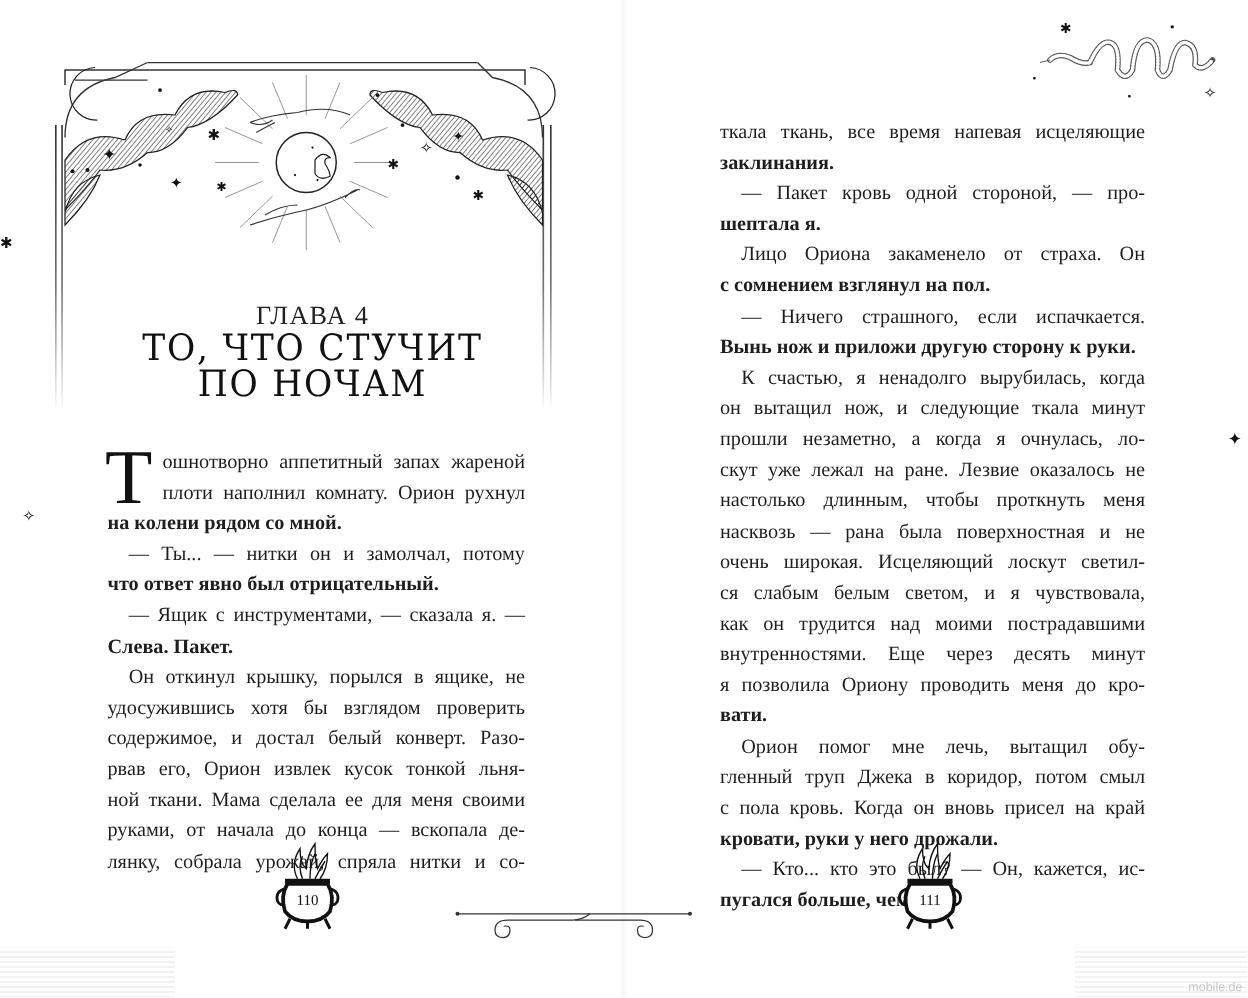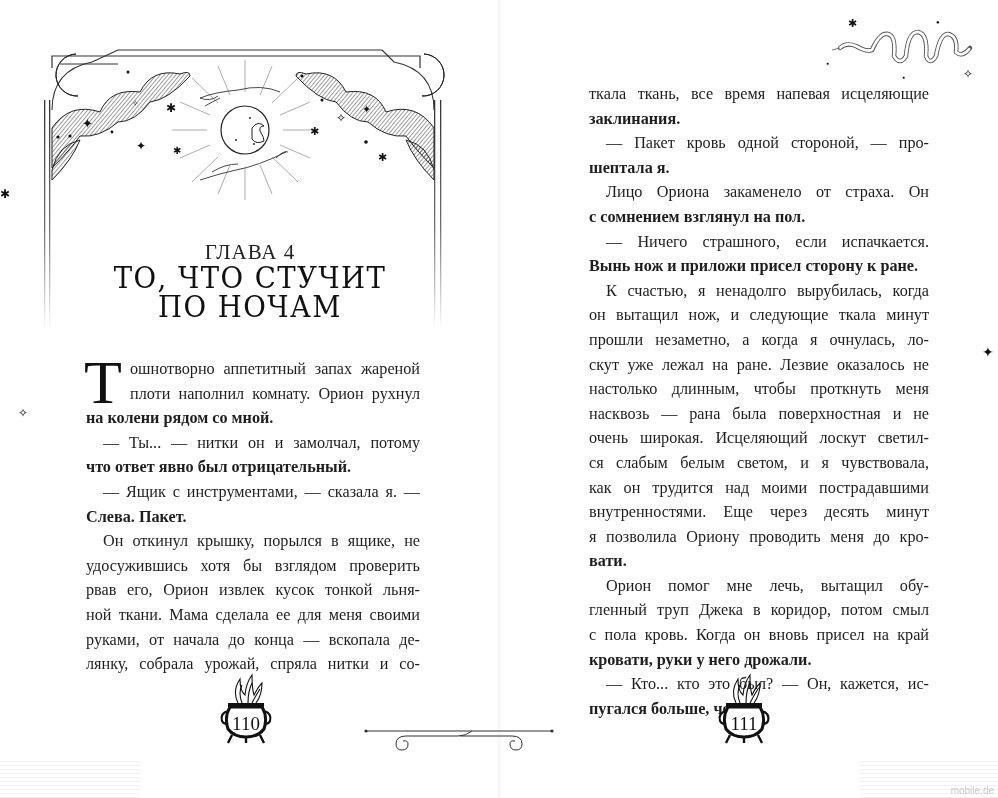--- a/index.html
+++ b/index.html
@@ -32,31 +32,31 @@
   .text-col {
     position:absolute;
     font-size:16.2px; line-height:24.6px; color:#1e1e1e;
     text-align:justify;
   }
   .text-col .line { display:block; height:24.6px; white-space:nowrap; text-align:justify; text-align-last:justify; }
   .text-col .line.last { text-align-last:left;font-weight:bold; }
   .text-col .line.indent { padding-left:17px; }
   .text-col .line.drop { padding-left:44px; }
   .left-text { left:86px; top:357px; width:334px; }
-  .right-text { left:576px; top:82px; width:340px;margin-left:13px; }
+  .right-text { left:576px; top:93px; width:340px; }
 
   .dropcap {
     position:absolute; left:84px; top:356px;
     font-size:62px; line-height:52px; color:#111;
     font-family: "Liberation Serif", serif;
   }
 
   .cauldron { position:absolute; }
   .page-num {
-    position:absolute; font-size:19px; color:#111; text-align:center; width:40px;
+    position:absolute; font-size:12px; color:#111; text-align:center; width:40px;
   }
   .flourish { position:absolute; left:362px; top:722px; }
   .snake { position:absolute; left:830px; top:22px; }
   .star { position:absolute; color:#111; line-height:1; }
   .watermark { position:absolute; right:4px; bottom:2px; font-size:10px; color:#c8c8c8; font-family:Liberation Sans, sans-serif; }
   .noise { position:absolute; background:repeating-linear-gradient(0deg, rgba(0,0,0,0.05) 0px, rgba(0,0,0,0.05) 1px, transparent 1px, transparent 4px); }
 </style>
 </head>
 <body>
 
@@ -173,20 +173,21 @@
 <div class="text-col left-text">
   <span class="line drop">ошнотворно аппетитный запах жареной</span>
   <span class="line drop">плоти наполнил комнату. Орион рухнул</span>
   <span class="line last">на колени рядом со мной.</span>
   <span class="line indent">— Ты... — нитки он и замолчал, потому</span>
   <span class="line last">что ответ явно был отрицательный.</span>
   <span class="line indent">— Ящик с инструментами, — сказала я. —</span>
   <span class="line last">Слева. Пакет.</span>
   <span class="line indent">Он откинул крышку, порылся в ящике, не</span>
   <span class="line">удосужившись хотя бы взглядом проверить</span>
+  <span class="line">содержимое, и достал белый конверт. Разо-</span>
   <span class="line">рвав его, Орион извлек кусок тонкой льня-</span>
   <span class="line">ной ткани. Мама сделала ее для меня своими</span>
   <span class="line">руками, от начала до конца — вскопала де-</span>
   <span class="line">лянку, собрала урожай, спряла нитки и со-</span>
 </div>
 
 <svg class="snake" width="150" height="50" viewBox="0 0 150 50">
   <path d="M10 26 Q16 20 26 24 Q36 30 42 28 Q50 10 58 12 Q66 14 64 34 Q70 44 76 34 Q78 10 88 10 Q98 12 96 34 Q100 44 106 34 Q110 12 118 12 Q128 14 126 30 Q132 36 140 26" fill="none" stroke="#555" stroke-width="4.5" stroke-linecap="round"></path>
   <path d="M10 26 Q16 20 26 24 Q36 30 42 28 Q50 10 58 12 Q66 14 64 34 Q70 44 76 34 Q78 10 88 10 Q98 12 96 34 Q100 44 106 34 Q110 12 118 12 Q128 14 126 30 Q132 36 140 26" fill="none" stroke="#fff" stroke-width="2.8" stroke-linecap="round" stroke-dasharray="1 1.5"></path>
   <line x1="2" y1="28" x2="10" y2="26" stroke="#555" stroke-width="0.8"></line>
@@ -198,21 +199,21 @@
 <div class="star" style="left:963px;top:68px;font-size:12px;">✧</div>
 
 <div class="text-col right-text">
   <span class="line">ткала ткань, все время напевая исцеляющие</span>
   <span class="line last">заклинания.</span>
   <span class="line indent">— Пакет кровь одной стороной, — про-</span>
   <span class="line last">шептала я.</span>
   <span class="line indent">Лицо Ориона закаменело от страха. Он</span>
   <span class="line last">с сомнением взглянул на пол.</span>
   <span class="line indent">— Ничего страшного, если испачкается.</span>
-  <span class="line last">Вынь нож и приложи присел сторону к ране.</span>
+  <span class="line last">Вынь нож и приложи другую сторону к руки.</span>
   <span class="line indent">К счастью, я ненадолго вырубилась, когда</span>
   <span class="line">он вытащил нож, и следующие ткала минут</span>
   <span class="line">прошли незаметно, а когда я очнулась, ло-</span>
   <span class="line">скут уже лежал на ране. Лезвие оказалось не</span>
   <span class="line">настолько длинным, чтобы проткнуть меня</span>
   <span class="line">насквозь — рана была поверхностная и не</span>
   <span class="line">очень широкая. Исцеляющий лоскут светил-</span>
   <span class="line">ся слабым белым светом, и я чувствовала,</span>
   <span class="line">как он трудится над моими пострадавшими</span>
   <span class="line">внутренностями. Еще через десять минут</span>

